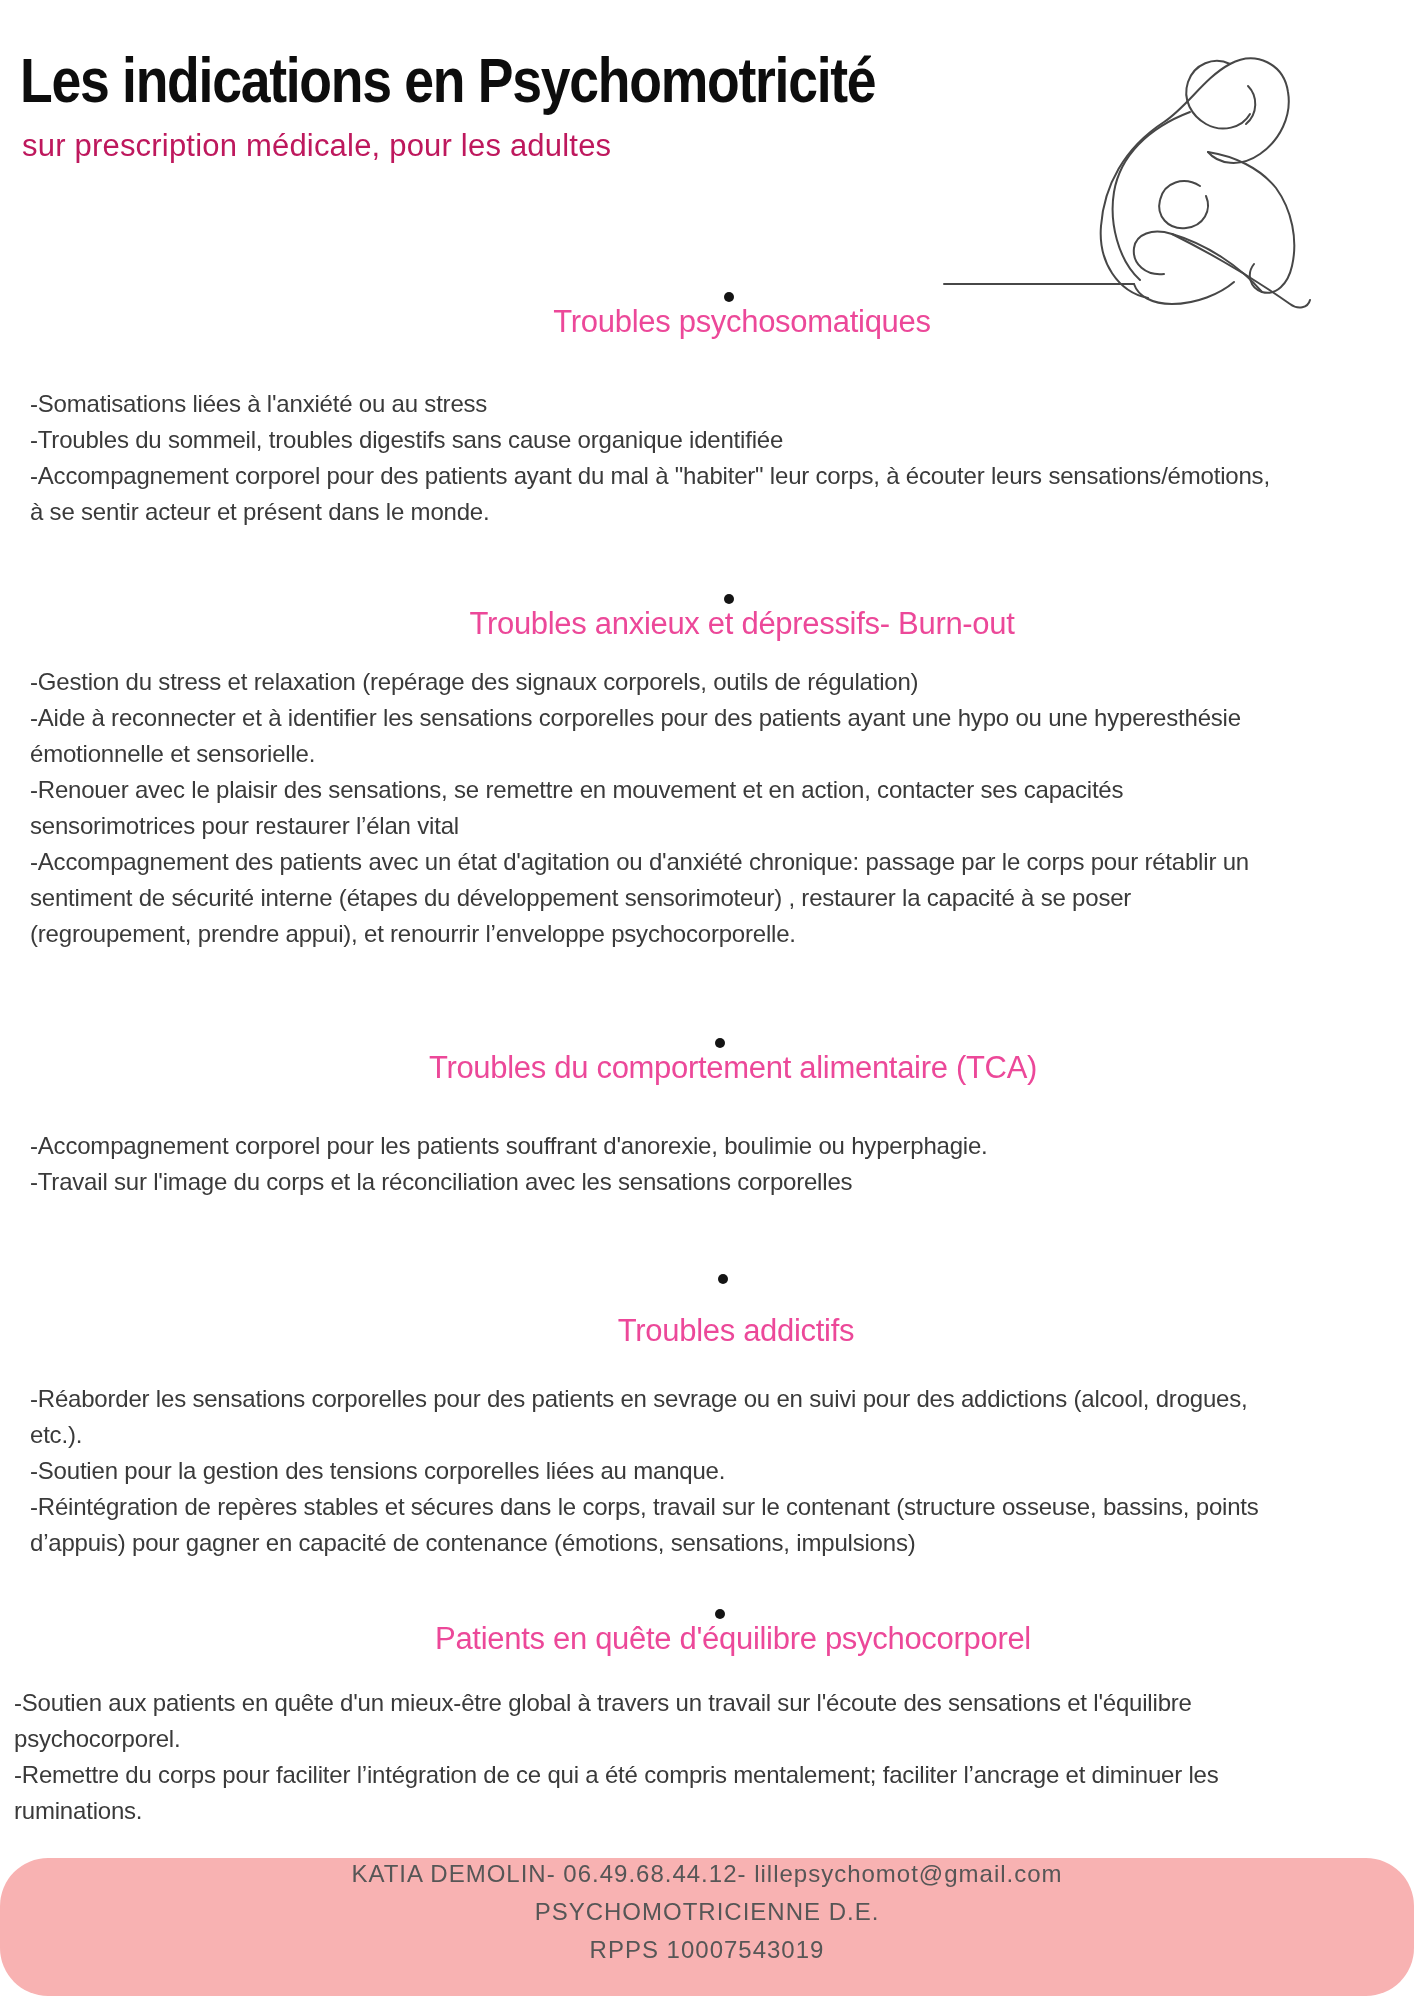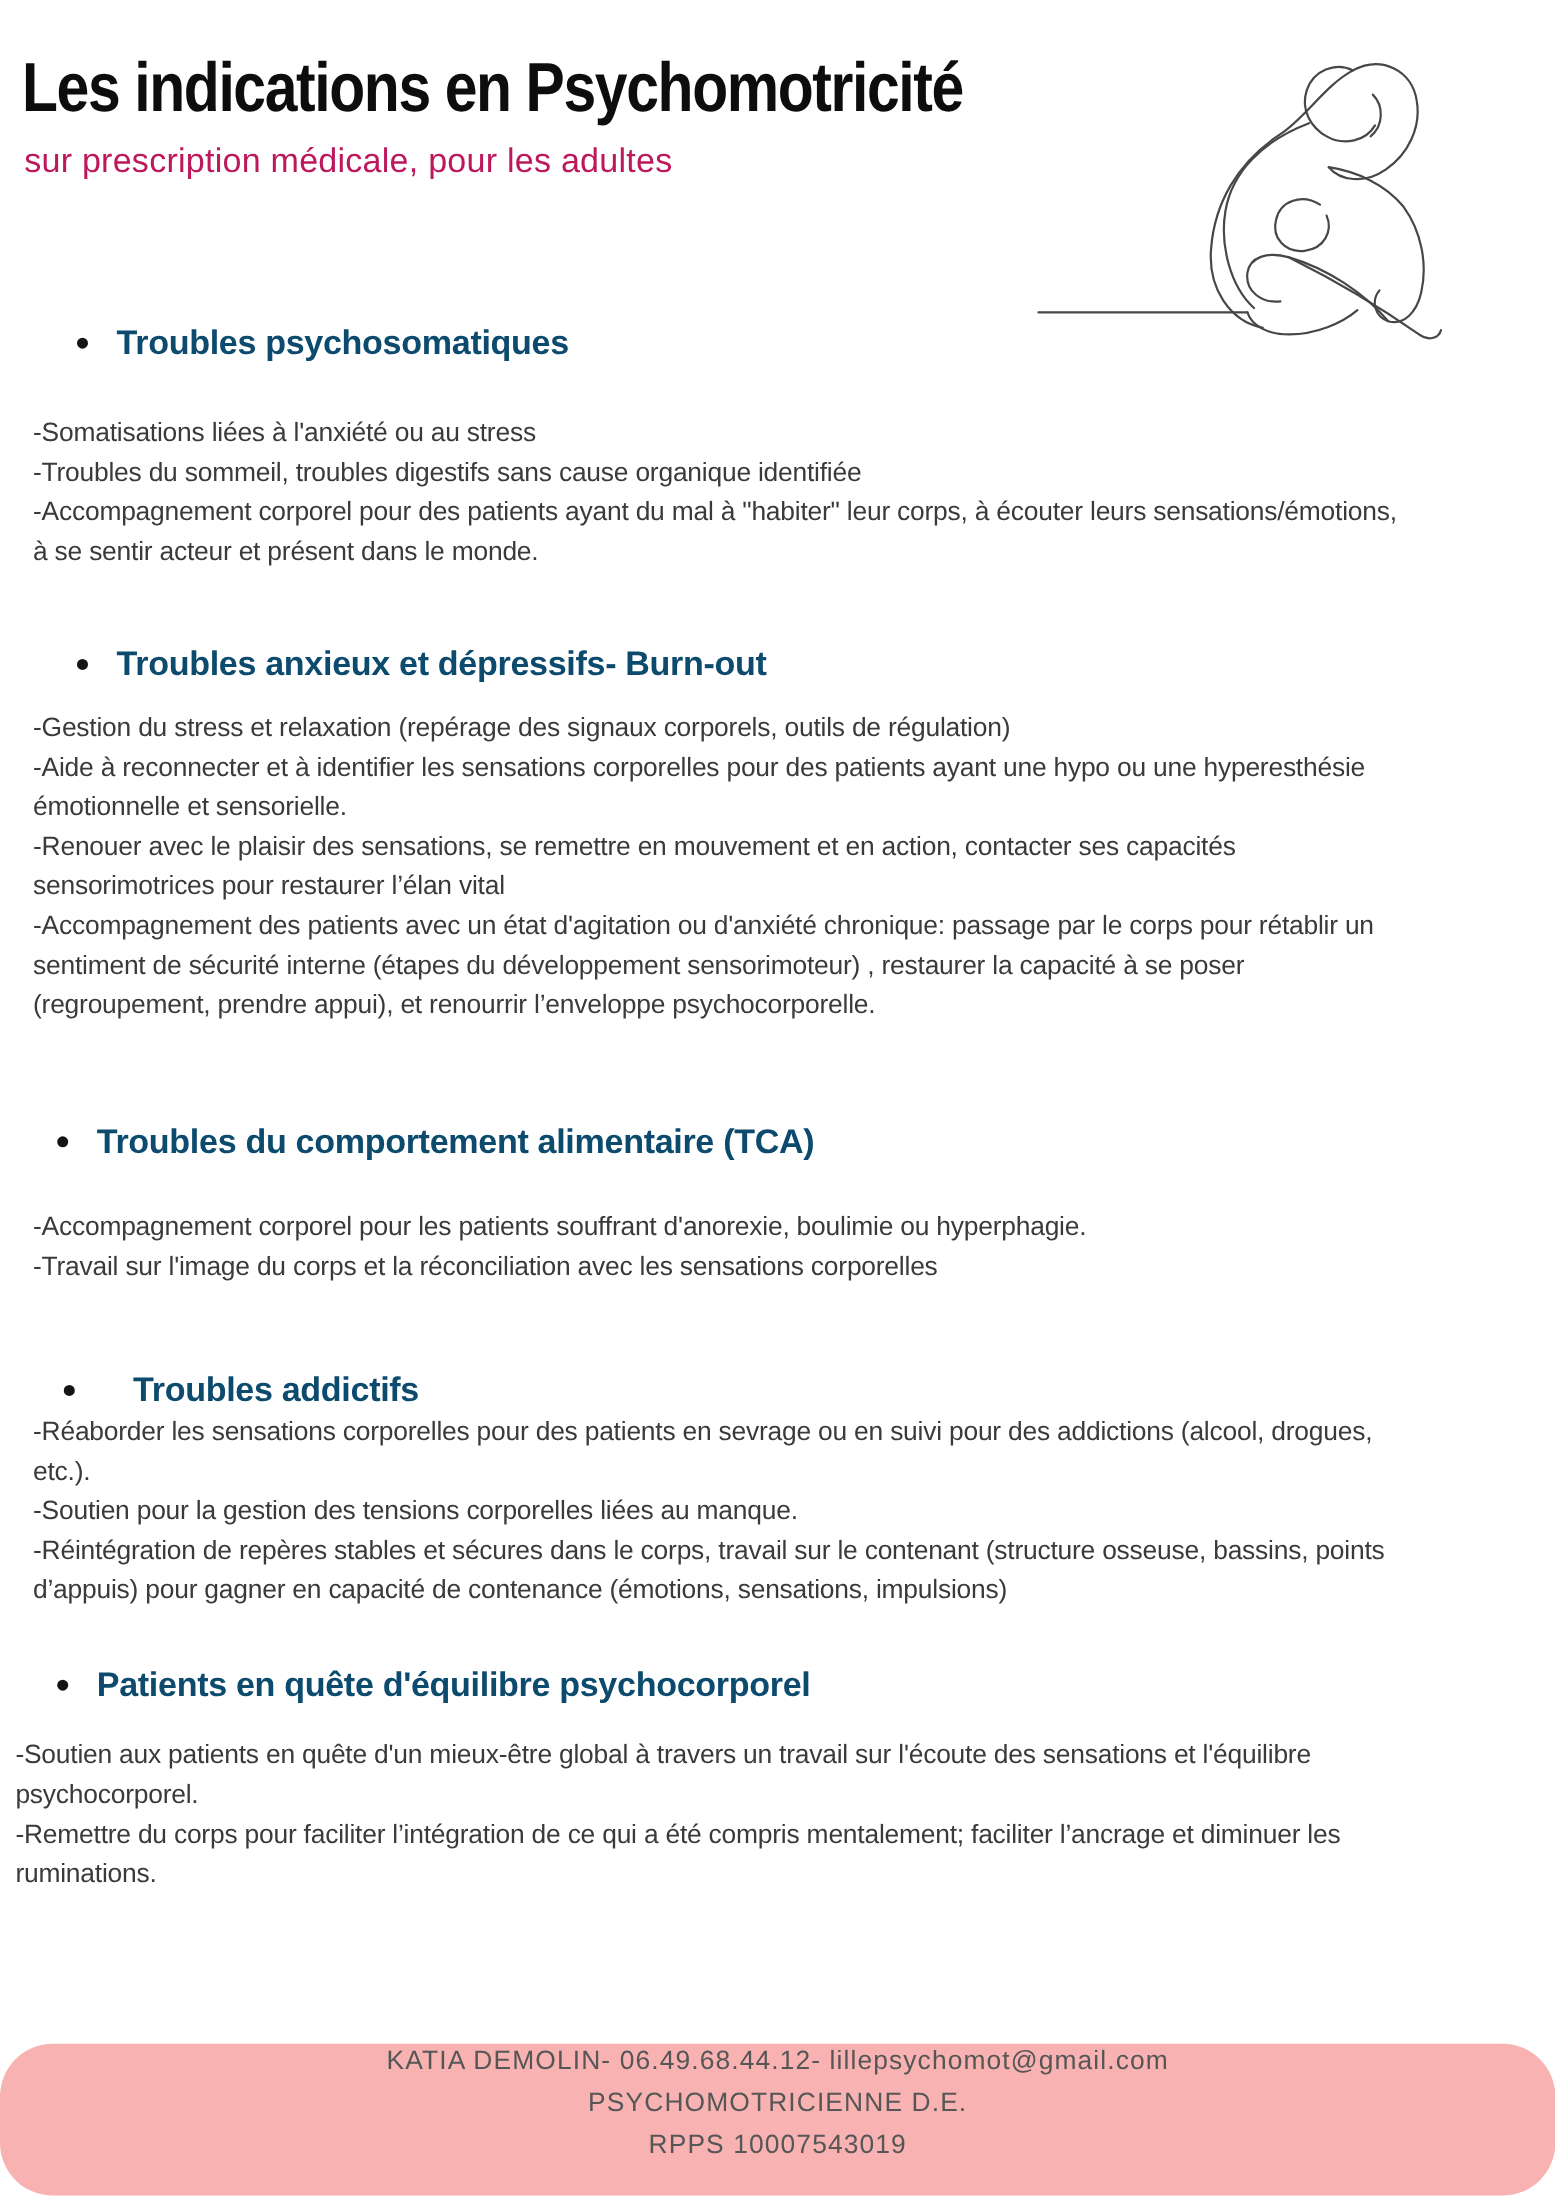--- a/index.html
+++ b/index.html
@@ -29,22 +29,22 @@
   .figure-art{
     position:absolute;left:938px;top:16px;
     width:400px;height:300px;
   }
   
   .content{
     position:absolute;left:0;top:292px;width:1414px;
   }
   .section-heading{
     display:flex;align-items:center;
-    font-size:31px;font-weight:700;color:#0c4a6e;
-    letter-spacing:-0.3px;line-height:40px;
+    font-size:31px;font-weight:400;color:#ec4899;
+    letter-spacing:-0.3px;line-height:40px;flex-direction:column;
   }
   .bullet{
     width:10px;height:10px;border-radius:50%;
     background:#141414;flex:0 0 auto;
     margin-right:26px;
   }
   .indent-a .section-heading{padding-left:70px;}
   .indent-b .section-heading{padding-left:52px;}
   .indent-c .section-heading{padding-left:58px;gap:27px;}
   .section-items{max-width:1240px;}
@@ -53,21 +53,21 @@
   .indent-c .section-items{padding-left:30px;}
   .flush .section-items{padding-left:14px;}
   .item{
     font-size:24px;line-height:36px;color:#3a3a3a;
     letter-spacing:-0.2px;margin:0;
   }
   
   #sec1 .section-items{margin-top:44px;}
   #sec2{margin-top:64px;} #sec2 .section-items{margin-top:20px;}
   #sec3{margin-top:86px;} #sec3 .section-items{margin-top:40px;}
-  #sec4{margin-top:74px;} #sec4 .section-items{}
+  #sec4{margin-top:74px;} #sec4 .section-items{margin-top:30px;}
   #sec5{margin-top:48px;} #sec5 .section-items{margin-top:26px;}
   
   .footer-bar{
     position:absolute;left:0;top:1858px;
     width:1414px;height:138px;
     background:#F8B2B2;          
     border-radius:48px;
     display:flex;flex-direction:column;justify-content:flex-start;align-items:center;
     gap:6px;
   }

